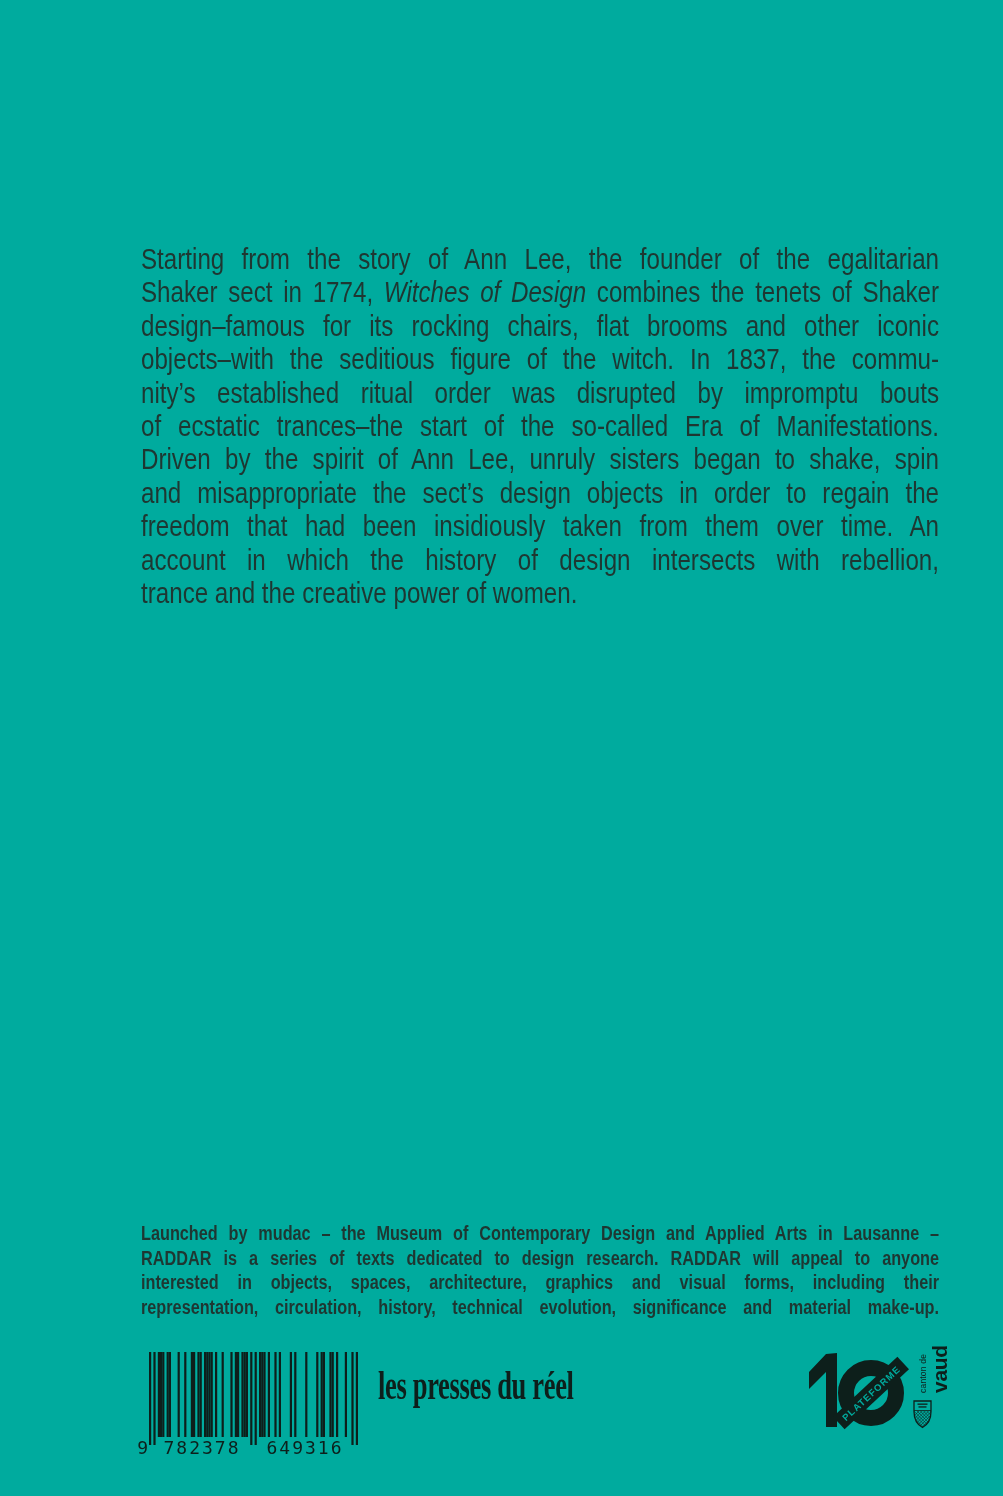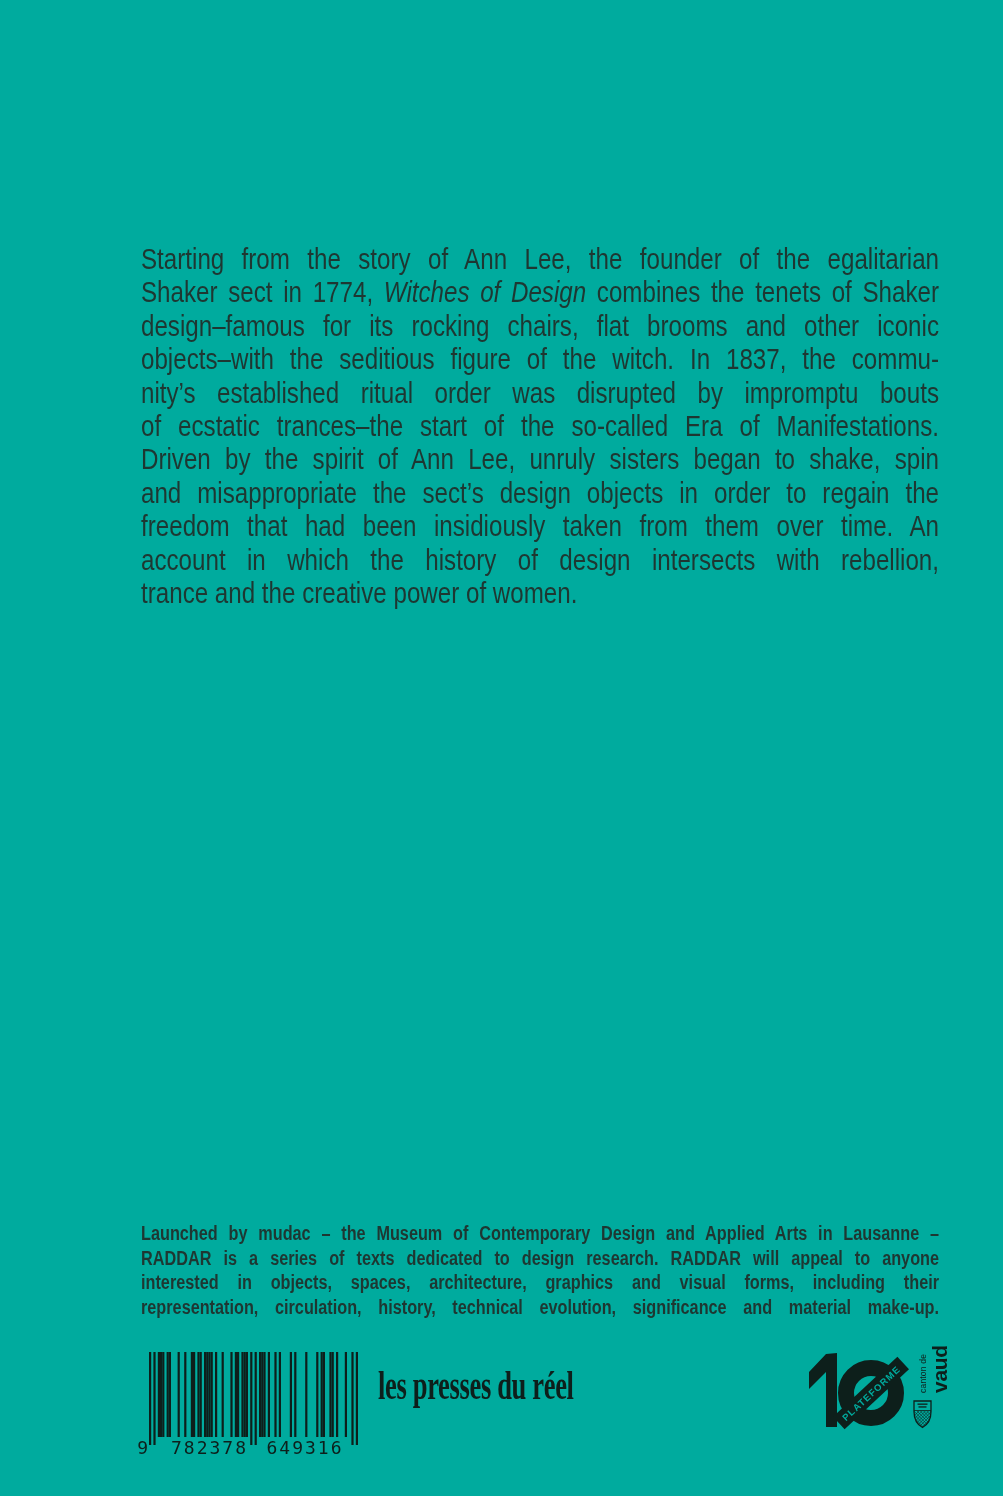--- a/index.html
+++ b/index.html
@@ -32,21 +32,21 @@
   }
   
   .barcode{position:absolute;left:113px;top:1352px;width:209px;height:112px;}
   .barcode svg{position:absolute;left:0;top:0;overflow:visible;}
   .bar{fill:var(--ink);}
   .bd{
     position:absolute;top:86px;font-family:"DejaVu Sans Mono",monospace;
     font-size:18px;line-height:20px;color:var(--ink);text-align:center;
   }
   .bd.lead{left:-16px;width:15px;text-align:right;}
-  .bd.grp1{left:7px;width:92px;letter-spacing:2px;text-align:right;}
+  .bd.grp1{left:7px;width:92px;letter-spacing:2px;}
   .bd.grp2{left:110px;width:92px;letter-spacing:2px;}
   
   .publisher{
     position:absolute;left:342px;top:1366px;
     font-family:"Liberation Serif",serif;font-weight:700;font-size:39px;
     line-height:1;color:var(--ink);white-space:nowrap;
     transform:scaleX(.68);transform-origin:0 0;letter-spacing:-.5px;
   }
   
   .pf10{position:absolute;left:770px;top:1350px;width:100px;height:80px;overflow:visible;}

